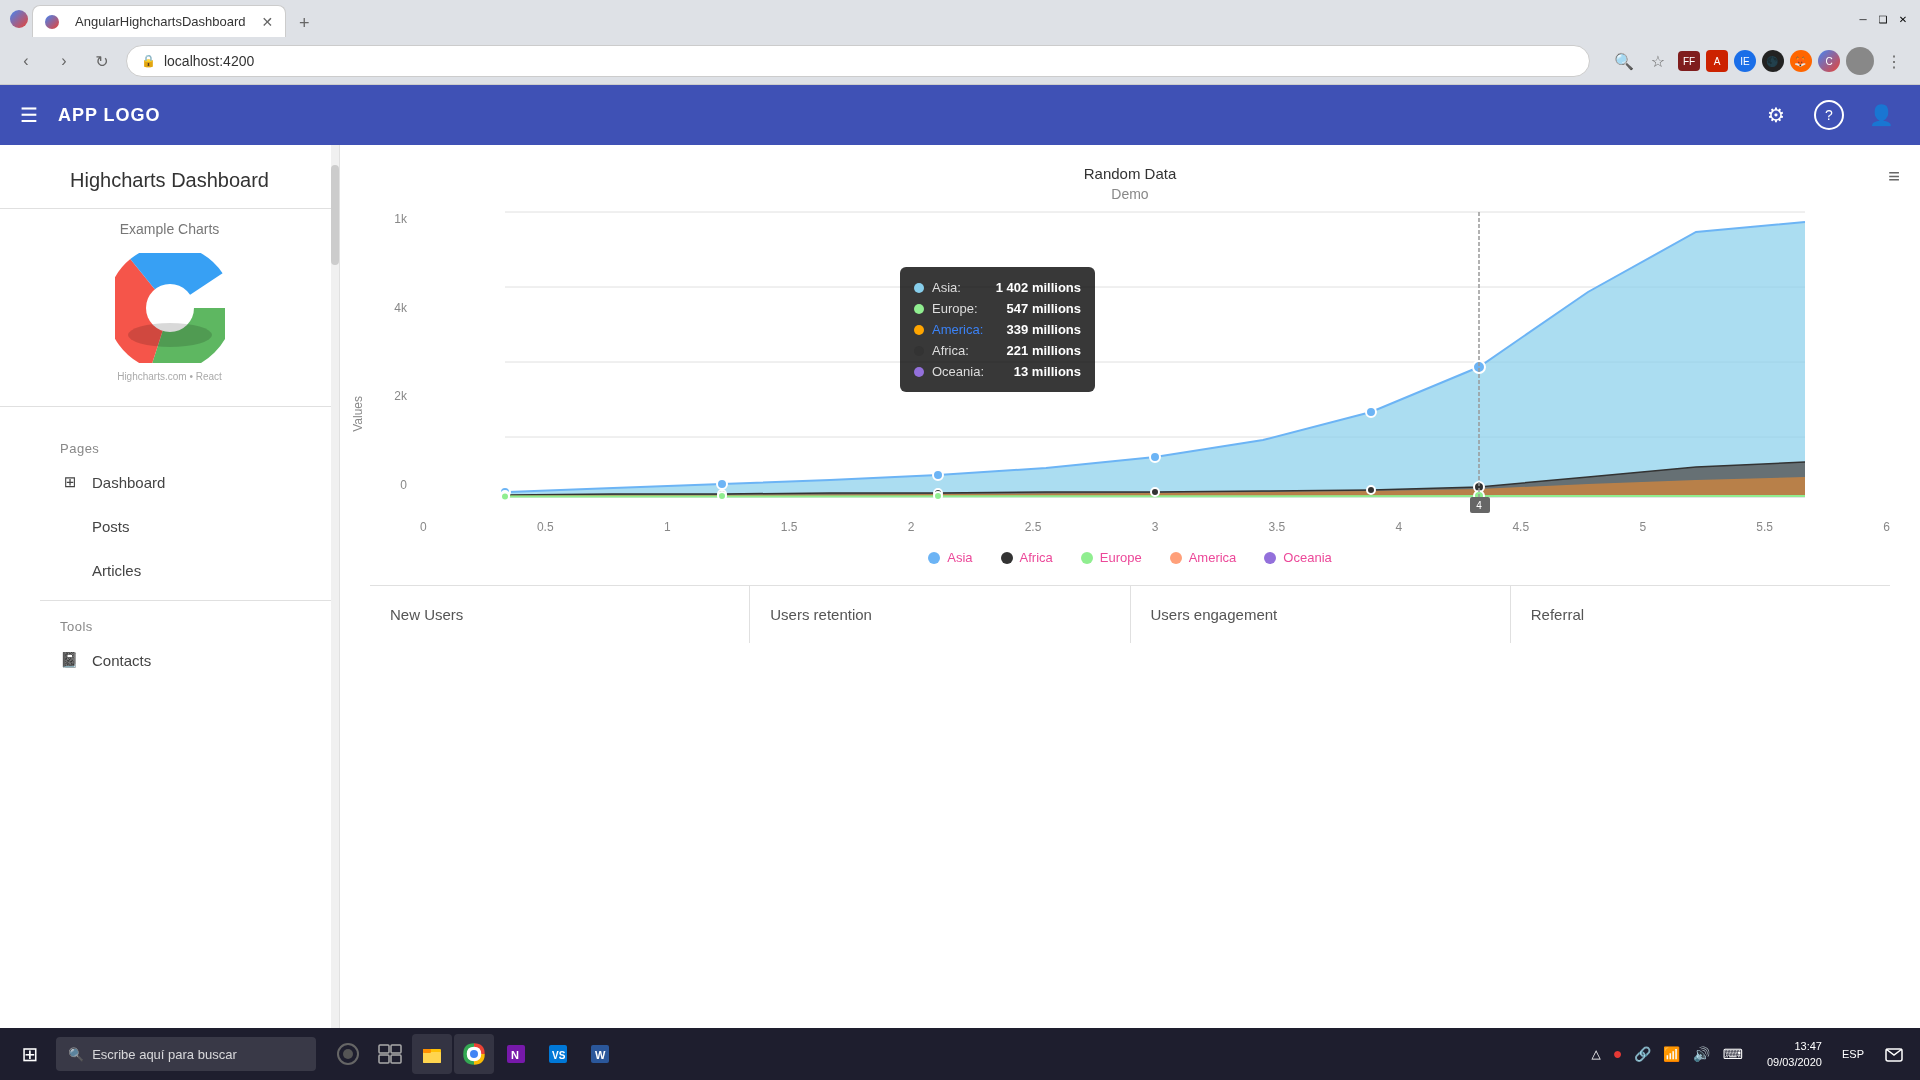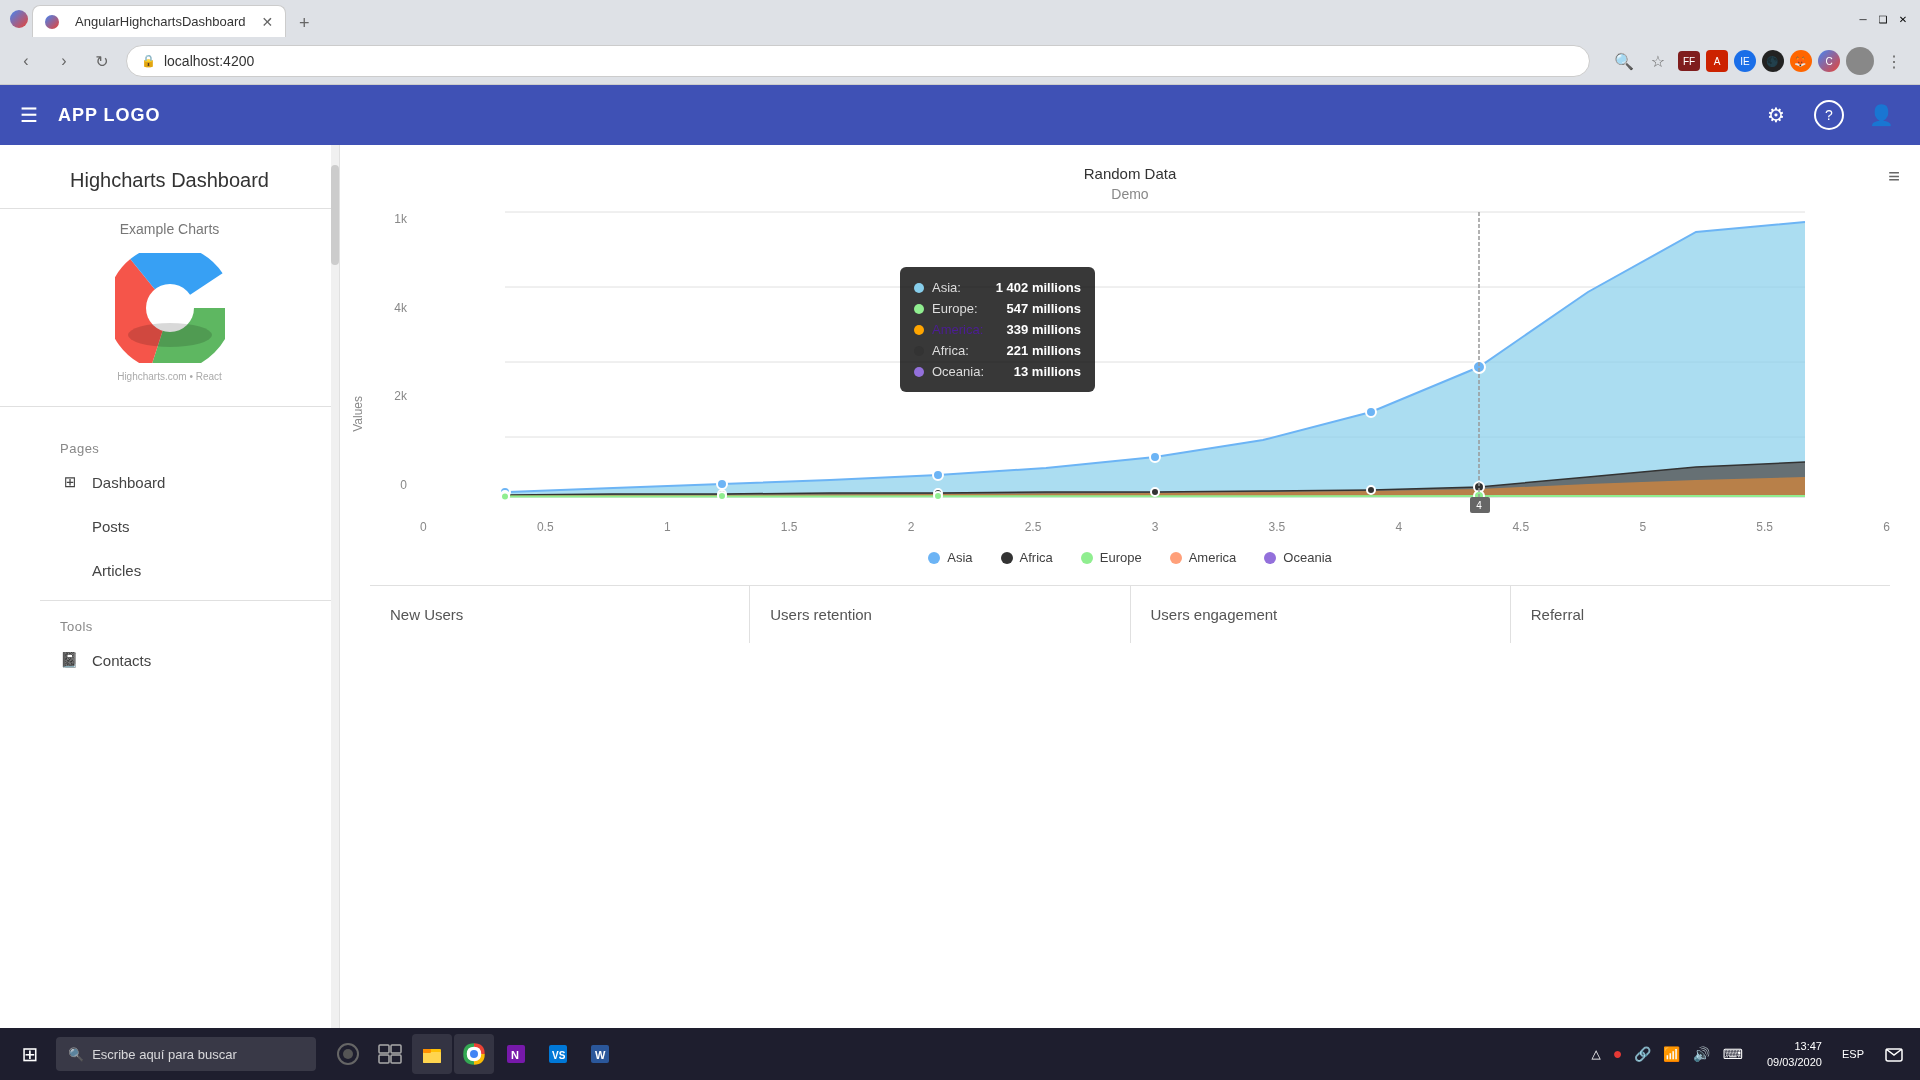--- a/index.html
+++ b/index.html
@@ -46,21 +46,21 @@
     
     .content-area { flex: 1; overflow: auto; background: #fff; }
     .chart-section { padding: 20px 30px; position: relative; min-height: 600px; }
     .chart-title { text-align: center; font-size: 15px; color: #333; font-weight: 400; }
     .chart-subtitle { text-align: center; font-size: 14px; color: #888; margin-top: 4px; }
     .chart-menu { position: absolute; top: 20px; right: 20px; cursor: pointer; font-size: 20px; color: #666; }
     .tooltip-row { display: flex; align-items: center; gap: 8px; padding: 3px 0; }
 
     
     .chart-legend { display: flex; justify-content: center; gap: 28px; margin-top: 16px; flex-wrap: wrap; }
-    .legend-item { display: flex; align-items: center; gap: 7px; font-size: 13px; color: #404040; cursor: pointer; }
+    .legend-item { display: flex; align-items: center; gap: 7px; font-size: 13px; color: #ec4899; cursor: pointer; }
     .legend-dot { width: 12px; height: 12px; border-radius: 50%; }
 
     
     .bottom-cards { display: flex; border-top: 1px solid #e0e0e0; }
     .card { flex: 1; padding: 20px; border-right: 1px solid #e0e0e0; }
     .card:last-child { border-right: none; }
     .card-title { font-size: 15px; color: #555; font-weight: 500; }
 
     
     .devtools { background: #f8f8f8; border-top: 2px solid #ccc; height: 190px; display: flex; flex-direction: column; }
@@ -278,21 +278,21 @@
                 <span style="color:#ddd;">Asia:</span>
                 <span style="font-weight:700;margin-left:auto;">1 402 millions</span>
               </div>
               <div class="tooltip-row">
                 <div style="width:10px;height:10px;border-radius:50%;background:#90ee90;"></div>
                 <span style="color:#ddd;">Europe:</span>
                 <span style="font-weight:700;margin-left:auto;">547 millions</span>
               </div>
               <div class="tooltip-row">
                 <div style="width:10px;height:10px;border-radius:50%;background:#ffa500;"></div>
-                <span style="color:#4c1d95;">America:</span>
+                <span style="color:#3b82f6;">America:</span>
                 <span style="font-weight:700;margin-left:auto;">339 millions</span>
               </div>
               <div class="tooltip-row">
                 <div style="width:10px;height:10px;border-radius:50%;background:#333;"></div>
                 <span style="color:#ddd;">Africa:</span>
                 <span style="font-weight:700;margin-left:auto;">221 millions</span>
               </div>
               <div class="tooltip-row">
                 <div style="width:10px;height:10px;border-radius:50%;background:#9370db;"></div>
                 <span style="color:#ddd;">Oceania:</span>

